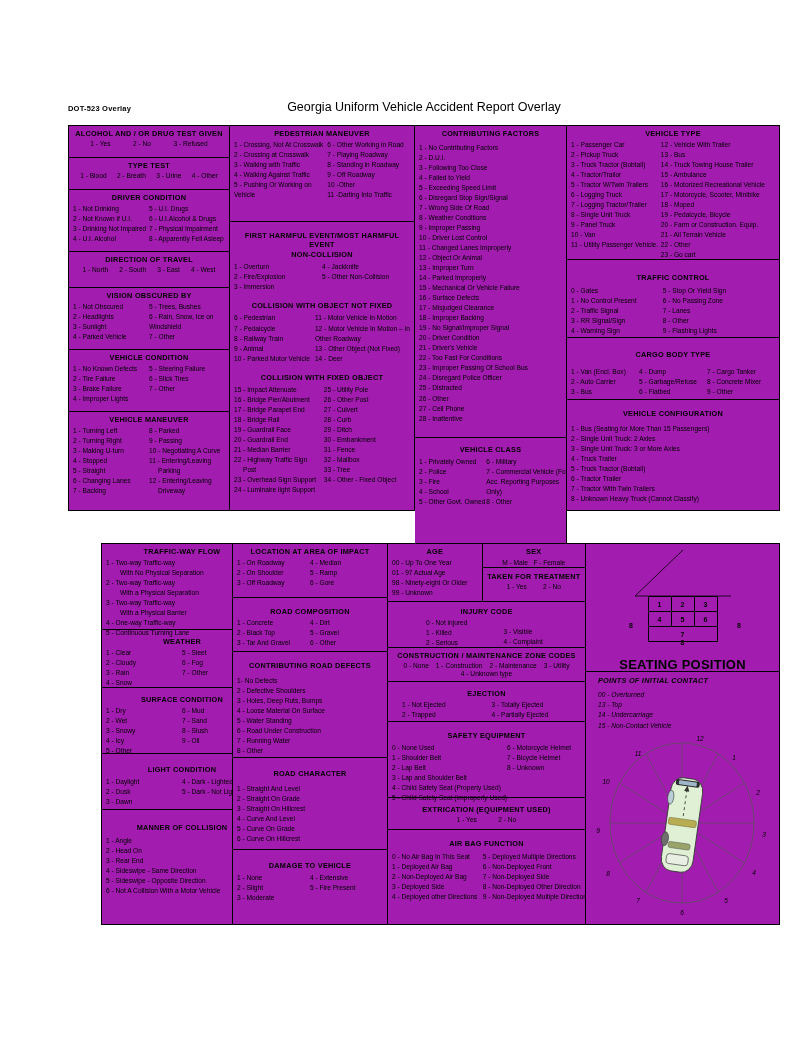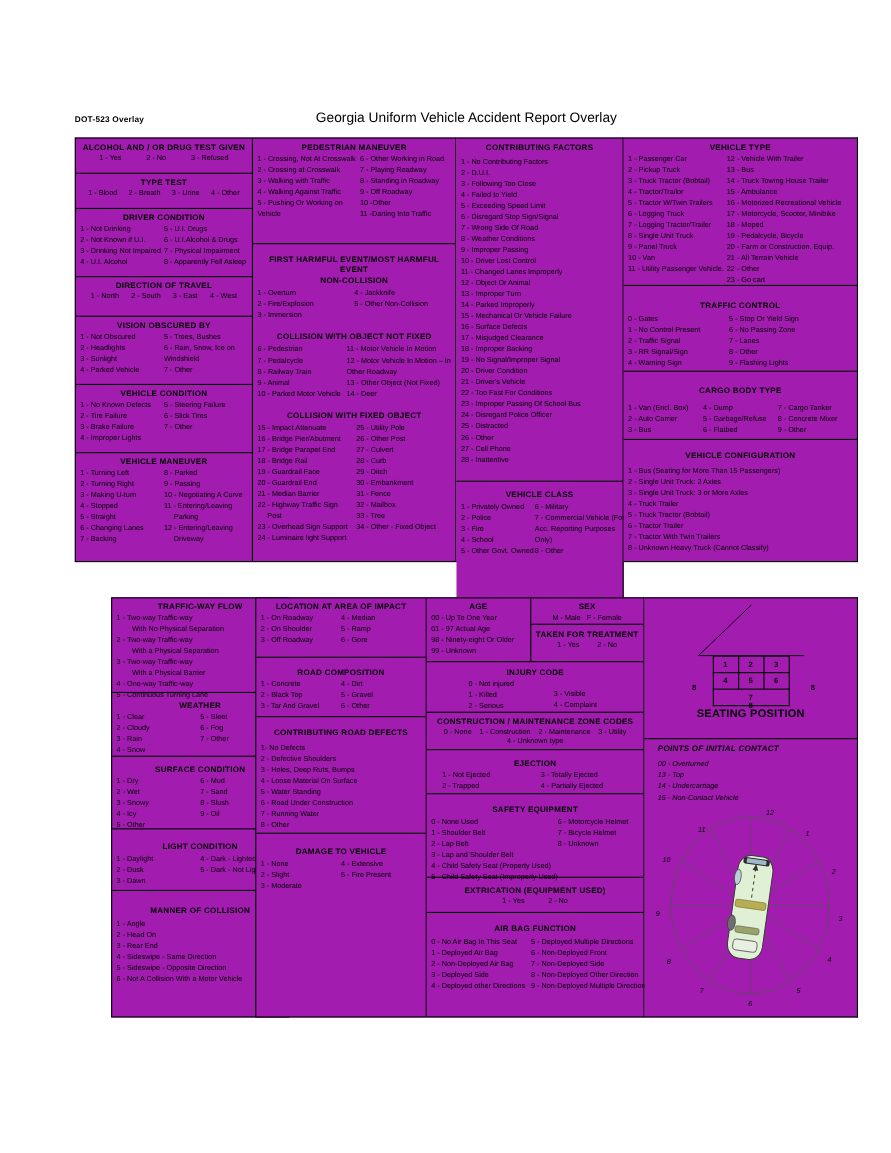--- a/index.html
+++ b/index.html
@@ -44,22 +44,22 @@
   .seatbox{position:relative;width:100%;height:118px;}
   .seat-roof{position:absolute;left:50%;top:4px;transform:translateX(-50%);}
   .seat-grid{position:absolute;left:50%;top:52px;transform:translateX(-50%);}
   .seat-grid table{border-collapse:collapse;}
   .seat-grid td{
     border:1px solid #000;width:22px;height:14px;text-align:center;
     font-size:7px;font-weight:bold;padding:0;
   }
   .seat-grid td.wide{width:68px;}
   .eight{position:absolute;font-size:7px;font-weight:bold;}
-  .seat-cap{position:absolute;left:0;top:100px;width:100%;text-align:center;
-            font-size:10px;font-weight:bold;letter-spacing:.25px;}
+  .seat-cap{position:absolute;left:0;top:113px;width:100%;text-align:center;
+            font-size:13px;font-weight:bold;letter-spacing:.25px;}
 
   
   .poc-title{font-size:7.3px;font-weight:bold;letter-spacing:.25px;margin:4px 0 5px 12px;}
   .poc-list{margin:0 0 2px 12px;padding:0;list-style:none;}
   .poc-list li{font-size:6.6px;line-height:1.55;}
   .clockwrap{position:relative;width:100%;height:185px;}
 
   
   .wm{
     position:absolute;left:34px;top:984px;
@@ -543,20 +543,31 @@
         <li>2 - Defective Shoulders</li>
         <li>3 - Holes, Deep Ruts, Bumps</li>
         <li>4 - Loose Material On Surface</li>
         <li>5 - Water Standing</li>
         <li>6 - Road Under Construction</li>
         <li>7 - Running Water</li>
         <li>8 - Other</li>
       </ul>
     </div>
 
+    <div class="sect" style="height:92px;">
+      <h4 style="margin-top:8px;">ROAD CHARACTER</h4>
+      <ul class="lst" style="margin-top:6px;">
+        <li>1 - Straight And Level</li>
+        <li>2 - Straight On Grade</li>
+        <li>3 - Straight On Hillcrest</li>
+        <li>4 - Curve And Level</li>
+        <li>5 - Curve On Grade</li>
+        <li>6 - Curve On Hillcrest</li>
+      </ul>
+    </div>
 
     <div class="sect" style="height:76px;border-bottom:none;">
       <h4 style="margin-top:8px;">DAMAGE TO VEHICLE</h4>
       <div class="cols2" style="margin-top:3px;">
         <ul class="lst ind">
           <li>1 - None</li>
           <li>2 - Slight</li>
           <li>3 - Moderate</li>
         </ul>
         <ul class="lst">

